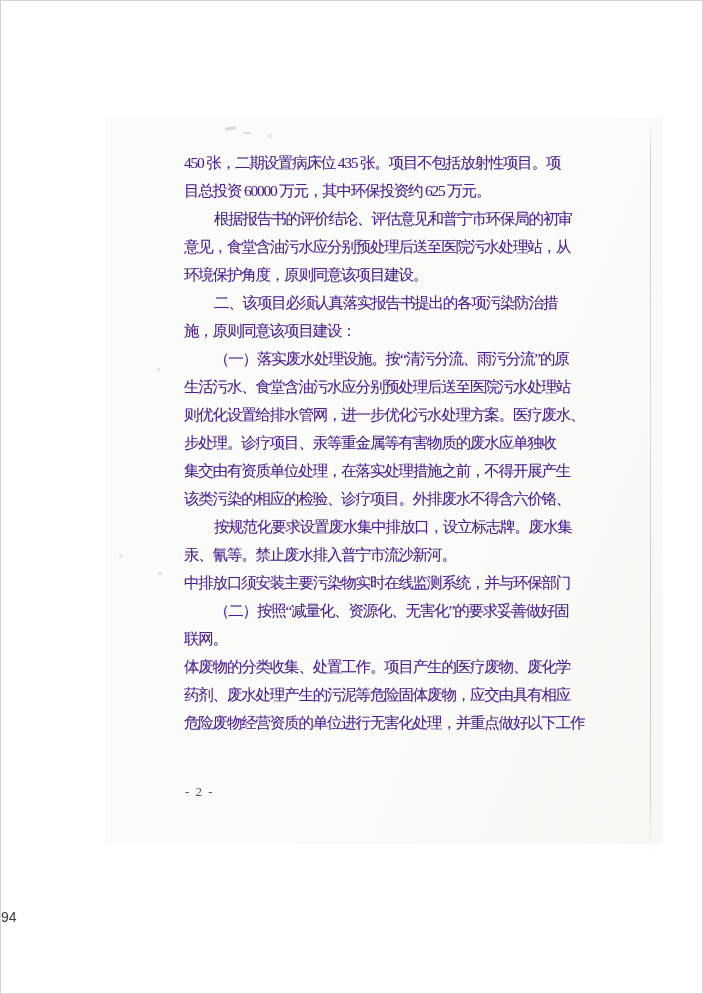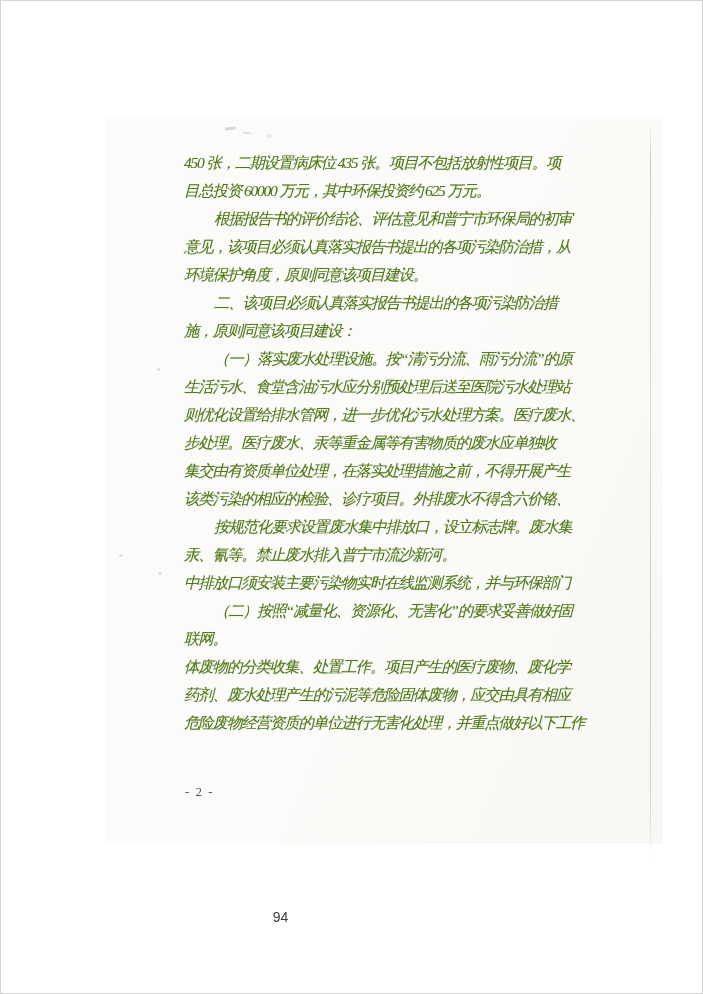--- a/index.html
+++ b/index.html
@@ -44,26 +44,25 @@
   .speck.s2 { left: 242px; top: 131px; width: 8px;  height: 2px; opacity: .30; transform: rotate(5deg); }
   .speck.s3 { left: 266px; top: 133px; width: 5px;  height: 4px; opacity: .20; border-radius: 50%; }
   .speck.s4 { left: 156px; top: 367px; width: 3px;  height: 3px; opacity: .30; border-radius: 50%; }
   .speck.s5 { left: 118px; top: 553px; width: 4px;  height: 3px; opacity: .25; border-radius: 50%; }
   .speck.s6 { left: 157px; top: 571px; width: 4px;  height: 3px; opacity: .30; border-radius: 50%; }
   
   .doc-text {
     position: absolute;
     left: 183px; top: 148px;
     width: 404px;
-    color: #4d7c0f;
+    color: #4c1d95;
     font-size: 15.5px;
     letter-spacing: -1.2px;
     filter: blur(0.3px);
     text-shadow: 0 0 1px rgba(90,90,90,0.35);
-    font-style: italic;
   }
   .doc-line {
     height: 28px;
     line-height: 28px;
     white-space: nowrap;
   }
   .doc-line.indent { padding-left: 30px; }
   
   .sheet-footer {
     position: absolute;
@@ -71,21 +70,21 @@
     font-size: 13px;
     letter-spacing: 1.5px;
     color: #515151;
     filter: blur(0.25px);
   }
   
   .page-number {
     position: absolute;
     left: 0; top: 908px;
     width: 559px;
-    text-align: center;
+    text-align: left;
     font-size: 14px;
     color: #3c3c3c;
     font-family: "Liberation Sans", "DejaVu Sans", sans-serif;
   }
 </style>
 </head>
 <body>
 
 <div class="screen">
 
@@ -97,28 +96,28 @@
   <div class="speck s2"></div>
   <div class="speck s3"></div>
   <div class="speck s4"></div>
   <div class="speck s5"></div>
   <div class="speck s6"></div>
 
   <div class="doc-text">
     <div class="doc-line">450 张，二期设置病床位 435 张。项目不包括放射性项目。项</div>
     <div class="doc-line">目总投资 60000 万元，其中环保投资约 625 万元。</div>
     <div class="doc-line indent">根据报告书的评价结论、评估意见和普宁市环保局的初审</div>
-    <div class="doc-line">意见，该项目必须认真落实报告书提出的各项污染防治措，从</div>
+    <div class="doc-line">意见，食堂含油污水应分别预处理后送至医院污水处理站，从</div>
     <div class="doc-line">环境保护角度，原则同意该项目建设。</div>
     <div class="doc-line indent">二、该项目必须认真落实报告书提出的各项污染防治措</div>
     <div class="doc-line">施，原则同意该项目建设：</div>
     <div class="doc-line indent">（一）落实废水处理设施。按“清污分流、雨污分流”的原</div>
     <div class="doc-line">生活污水、食堂含油污水应分别预处理后送至医院污水处理站</div>
     <div class="doc-line">则优化设置给排水管网，进一步优化污水处理方案。医疗废水、</div>
-    <div class="doc-line">步处理。医疗废水、汞等重金属等有害物质的废水应单独收</div>
+    <div class="doc-line">步处理。诊疗项目、汞等重金属等有害物质的废水应单独收</div>
     <div class="doc-line">集交由有资质单位处理，在落实处理措施之前，不得开展产生</div>
     <div class="doc-line">该类污染的相应的检验、诊疗项目。外排废水不得含六价铬、</div>
     <div class="doc-line indent">按规范化要求设置废水集中排放口，设立标志牌。废水集</div>
     <div class="doc-line">汞、氰等。禁止废水排入普宁市流沙新河。</div>
     <div class="doc-line">中排放口须安装主要污染物实时在线监测系统，并与环保部门</div>
     <div class="doc-line indent">（二）按照“减量化、资源化、无害化”的要求妥善做好固</div>
     <div class="doc-line">联网。</div>
     <div class="doc-line">体废物的分类收集、处置工作。项目产生的医疗废物、废化学</div>
     <div class="doc-line">药剂、废水处理产生的污泥等危险固体废物，应交由具有相应</div>
     <div class="doc-line">危险废物经营资质的单位进行无害化处理，并重点做好以下工作</div>

